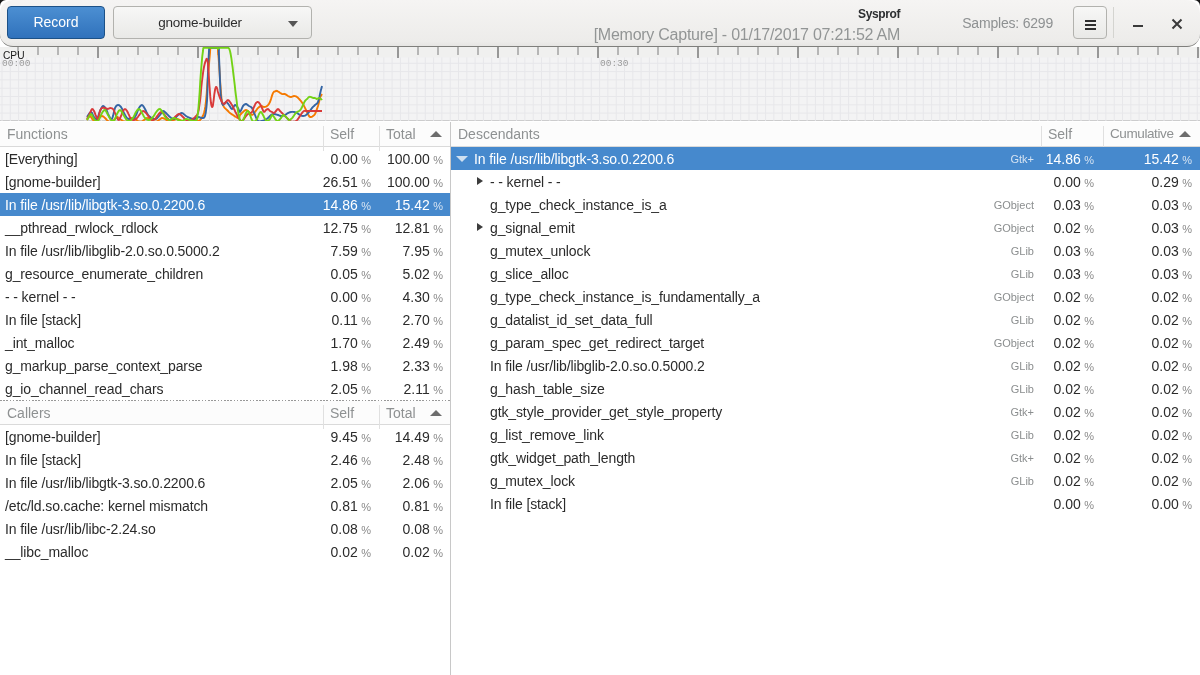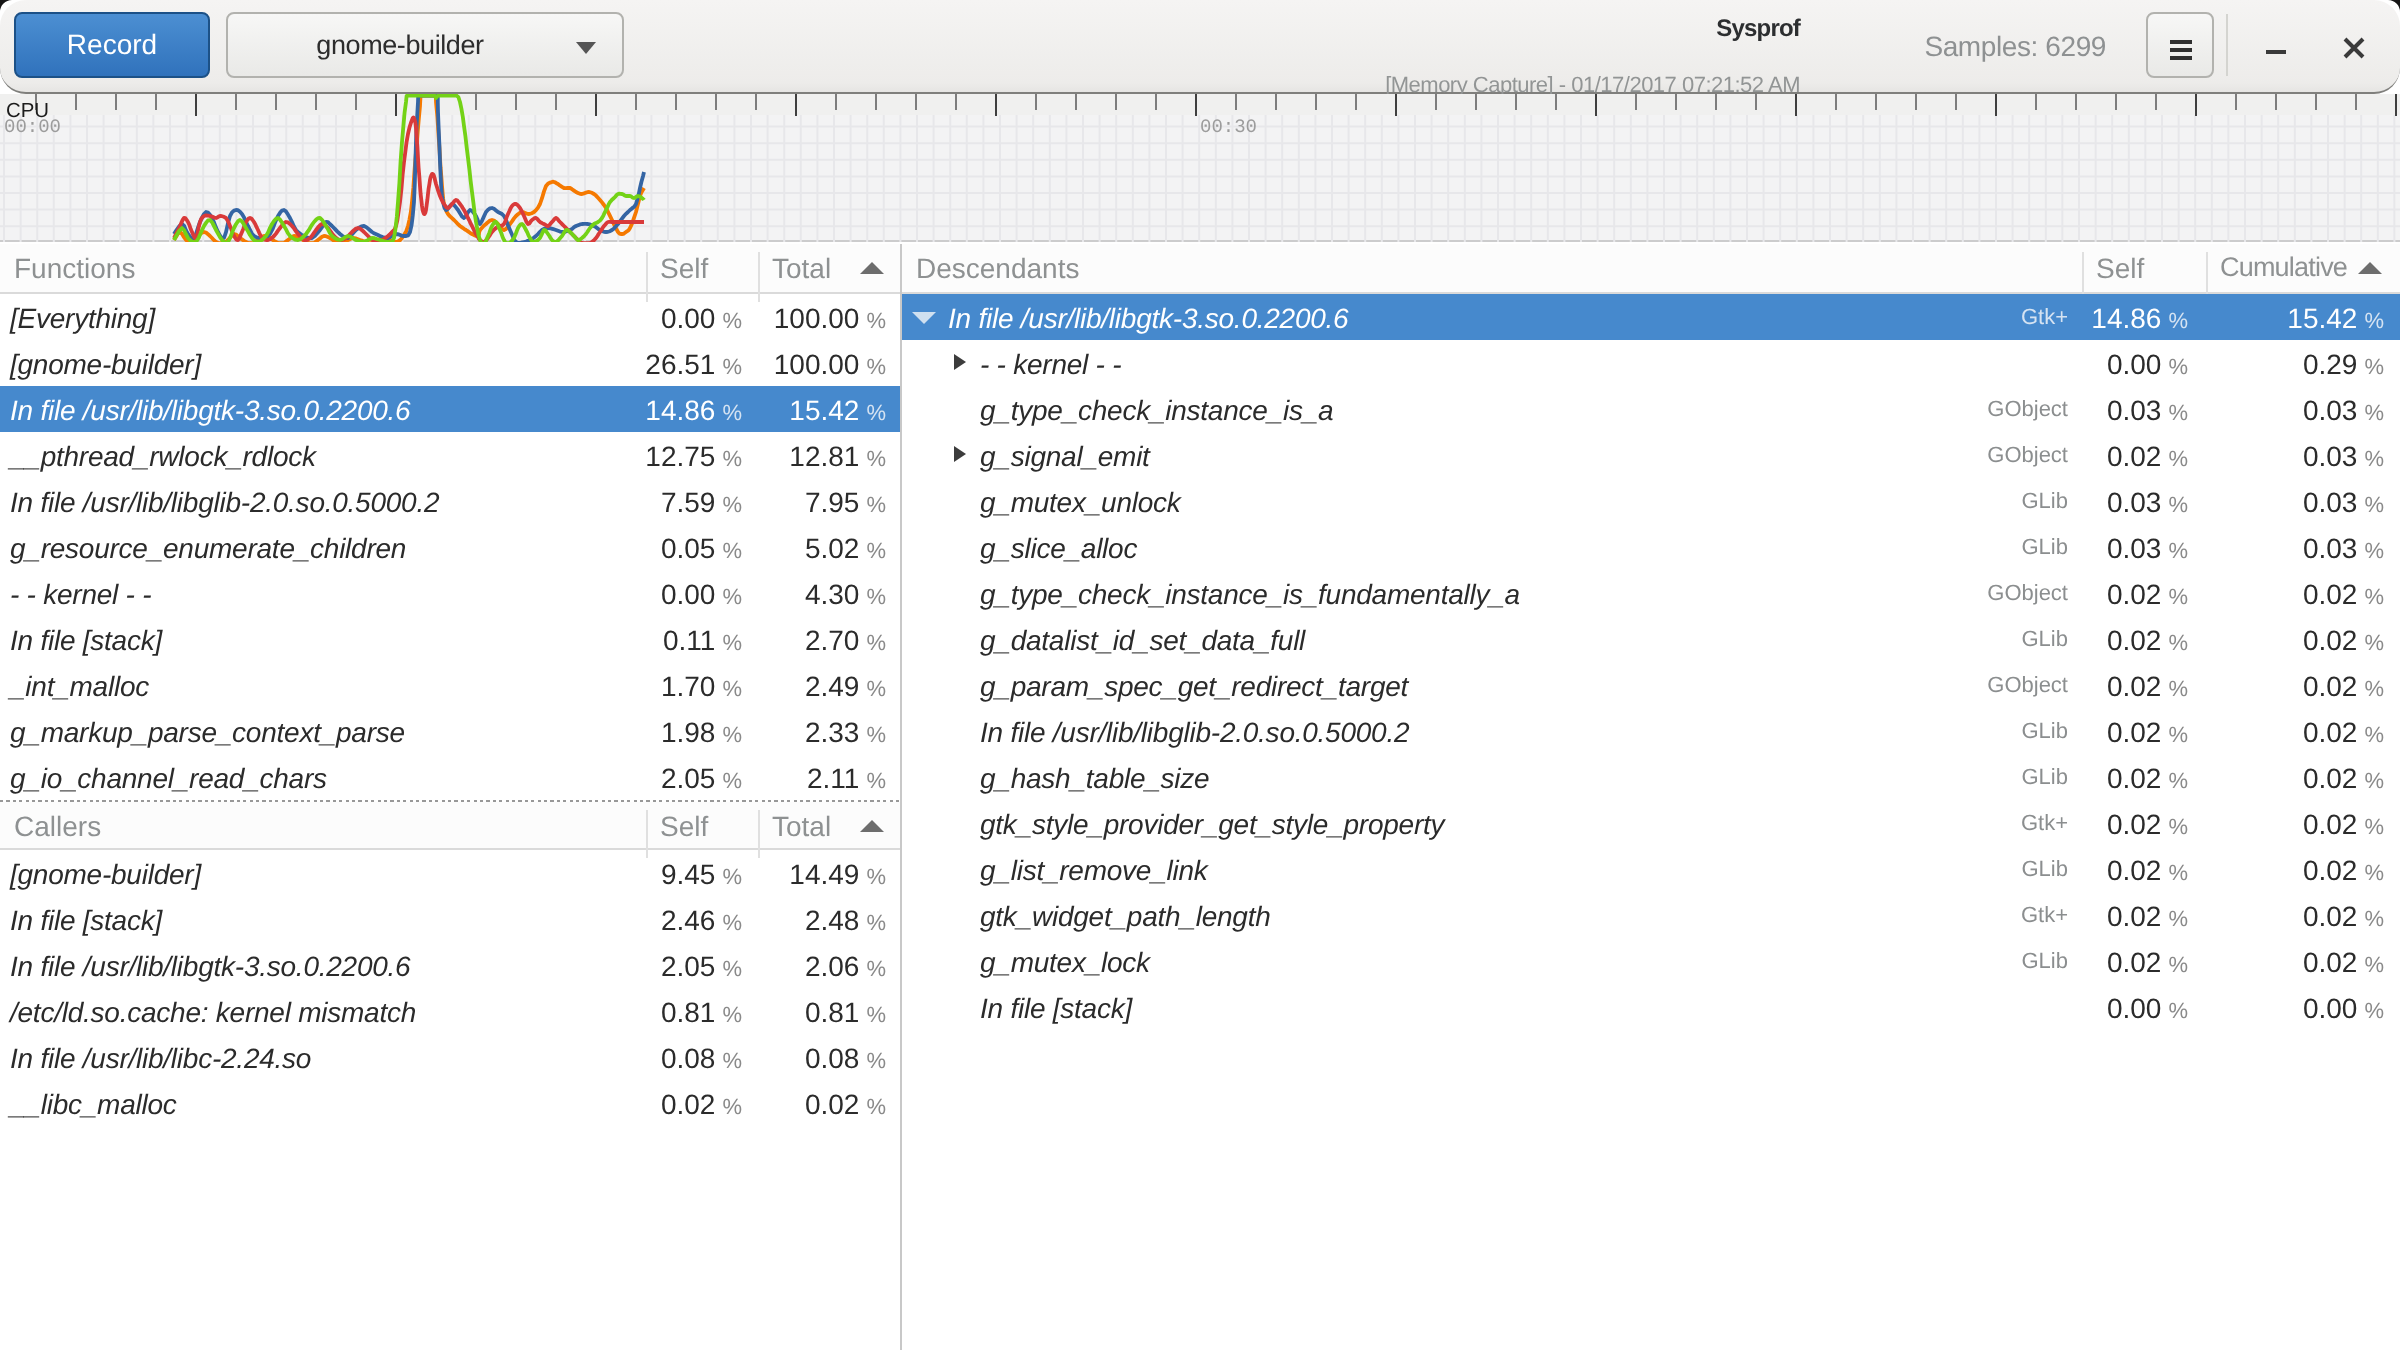--- a/index.html
+++ b/index.html
@@ -18,21 +18,21 @@
   #btn-app { position:absolute; left:113px; top:6px; width:199px; height:33px;
     border-radius:4px; border:1px solid #b2b2ae;
     background:linear-gradient(#f7f7f6,#e9e9e7);
     color:#2d2d2d; font-size:13.5px; letter-spacing:-0.2px; line-height:31px; }
   #btn-app .lbl { position:absolute; left:0; right:25px; text-align:center; }
   #btn-app .arr { position:absolute; right:13px; top:14px; width:0; height:0;
     border-left:5.5px solid transparent; border-right:5.5px solid transparent;
     border-top:6px solid #555; }
   #title { position:absolute; left:300px; right:300px; top:7px; text-align:right; }
   #title .t { font-size:12px; font-weight:bold; color:#2c2e30; letter-spacing:-0.4px; }
-  #title .s { font-size:11px; color:#929595; margin-top:16px; letter-spacing:-0.25px; }
+  #title .s { font-size:16px; color:#929595; margin-top:5px; letter-spacing:-0.25px; }
   #samples { position:absolute; right:147px; top:15px; font-size:14px; color:#8e9192; letter-spacing:-0.2px; }
   #btn-menu { position:absolute; left:1073px; top:6px; width:34px; height:33px;
     border-radius:4px; border:1px solid #b2b2ae;
     background:linear-gradient(#f7f7f6,#e9e9e7); }
   #btn-menu .b { position:absolute; left:11px; width:11px; height:2px; background:#2f2f2f; }
   #hdr-sep { position:absolute; left:1113px; top:7px; width:1px; height:31px; background:#d4d4d0; }
   #min { position:absolute; left:1133px; top:25px; width:10px; height:2px; background:#3a3a3a; }
   .corner { position:absolute; top:0; }
 
   
@@ -45,21 +45,21 @@
   #rightpane { position:absolute; left:451px; top:122px; width:749px; height:553px; background:#fff; }
   .colhdr { position:absolute; left:0; right:0; height:25px; background:#fcfcfc;
     border-bottom:1px solid #dadada; font-size:14px; color:#8e9192; }
   .colhdr span { position:absolute; top:4px; }
   .vsep { position:absolute; top:0; width:1px; height:25px; background:#e0e0e0; }
   .sortarr { position:absolute; width:0; height:0;
     border-left:6px solid transparent; border-right:6px solid transparent;
     border-bottom:6.5px solid #6d6d6d; }
   .row { position:absolute; left:0; right:0; height:23px; font-size:14px; color:#2b2b2b; }
   .row.sel { background:#4689cd; color:#fff; }
-  .nm { position:absolute; top:3.5px; left:5px; white-space:nowrap; letter-spacing:-0.12px;font-style:italic; }
+  .nm { position:absolute; top:3.5px; left:5px; white-space:nowrap; letter-spacing:-0.12px; }
   .pc { position:absolute; top:3.5px; text-align:right; white-space:nowrap; }
   .pc i { font-style:normal; font-size:11px; color:#8a8a8a; padding-left:3.5px; }
   .sel .pc i, .sel .tag { color:#d5e3f2; }
   
   .L .pc.self { right:79px; }   
   .L .pc.tot  { right:7px; }    
   
   .R .pc.self { right:106px; }  
   .R .pc.tot  { right:8px; }    
   .tag { position:absolute; top:6px; right:166px; font-size:11px; color:#8b8e8f; } 

